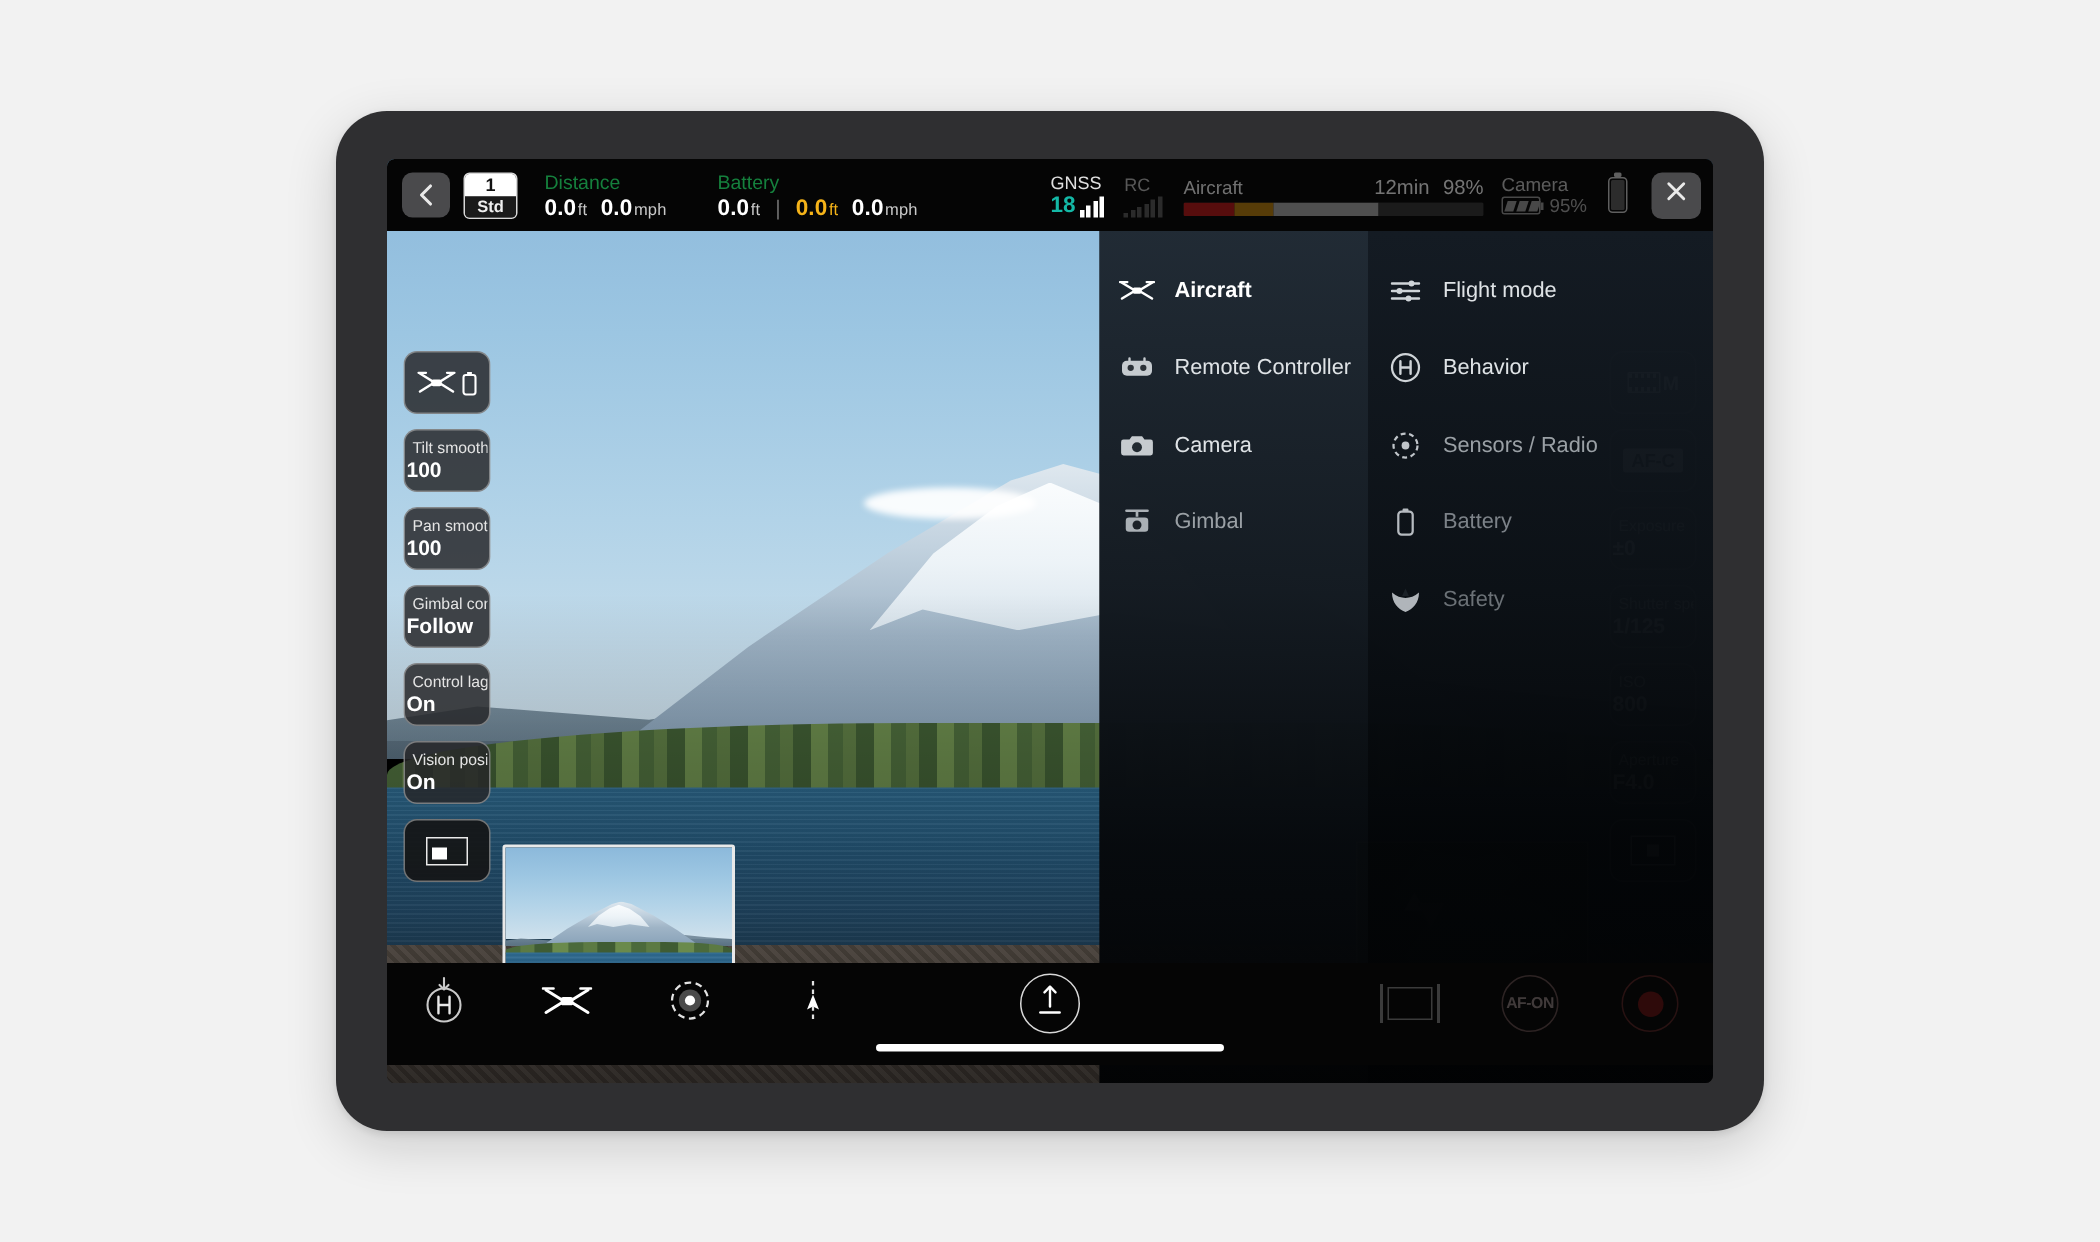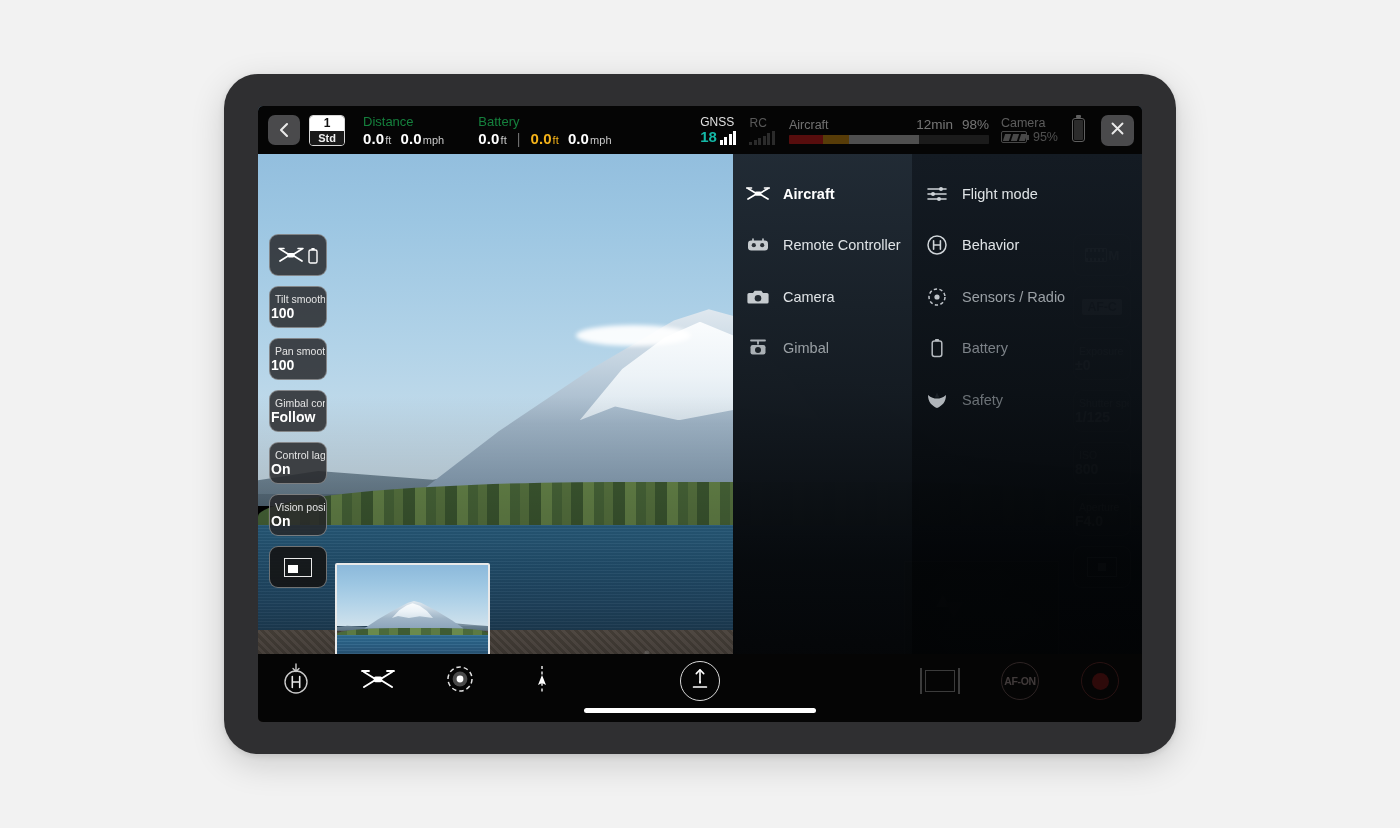--- a/index.html
+++ b/index.html
@@ -289,21 +289,21 @@
   .menu-item .mi-label { color: #dfe3e6; font-size: 14.5px; white-space: nowrap; }
   .menu-item.active .mi-label { color: #ffffff; font-weight: bold; }
   .menu-item.faded .mi-label { color: #9aa0a5; }
   .menu-item.faded2 .mi-label { color: #7c8288; }
   .menu-item.faded3 .mi-label { color: #6b7176; }
   .dots { display: flex; gap: 3.5px; }
   .dots i { width: 4px; height: 4px; border-radius: 50%; background: #c6cbcf; display: block; }
 
   
   .bottombar {
-    position: absolute; left: 0; bottom: 0; width: 884px; height: 68px;
+    position: absolute; left: 0; bottom: 12px; width: 884px; height: 68px;
     background: #050505; z-index: 30;
   }
   .bb-left { position: absolute; left: 18px; top: 0; height: 54px; display: flex; align-items: center; gap: 42px; }
   .bb-right { position: absolute; right: 22px; top: 0; height: 54px; display: flex; align-items: center; gap: 40px; }
   .bb-center { position: absolute; left: 50%; transform: translateX(-50%); top: 0; height: 54px; display:flex; align-items:center; }
   .bb-btn { width: 40px; height: 40px; display: flex; align-items: center; justify-content: center; }
   .bb-btn.dimmed { opacity: .30; }
   .takeoff {
     width: 40px; height: 40px; border-radius: 50%; border: 1.5px solid #d8d8d8;
     display: flex; align-items: center; justify-content: center;

